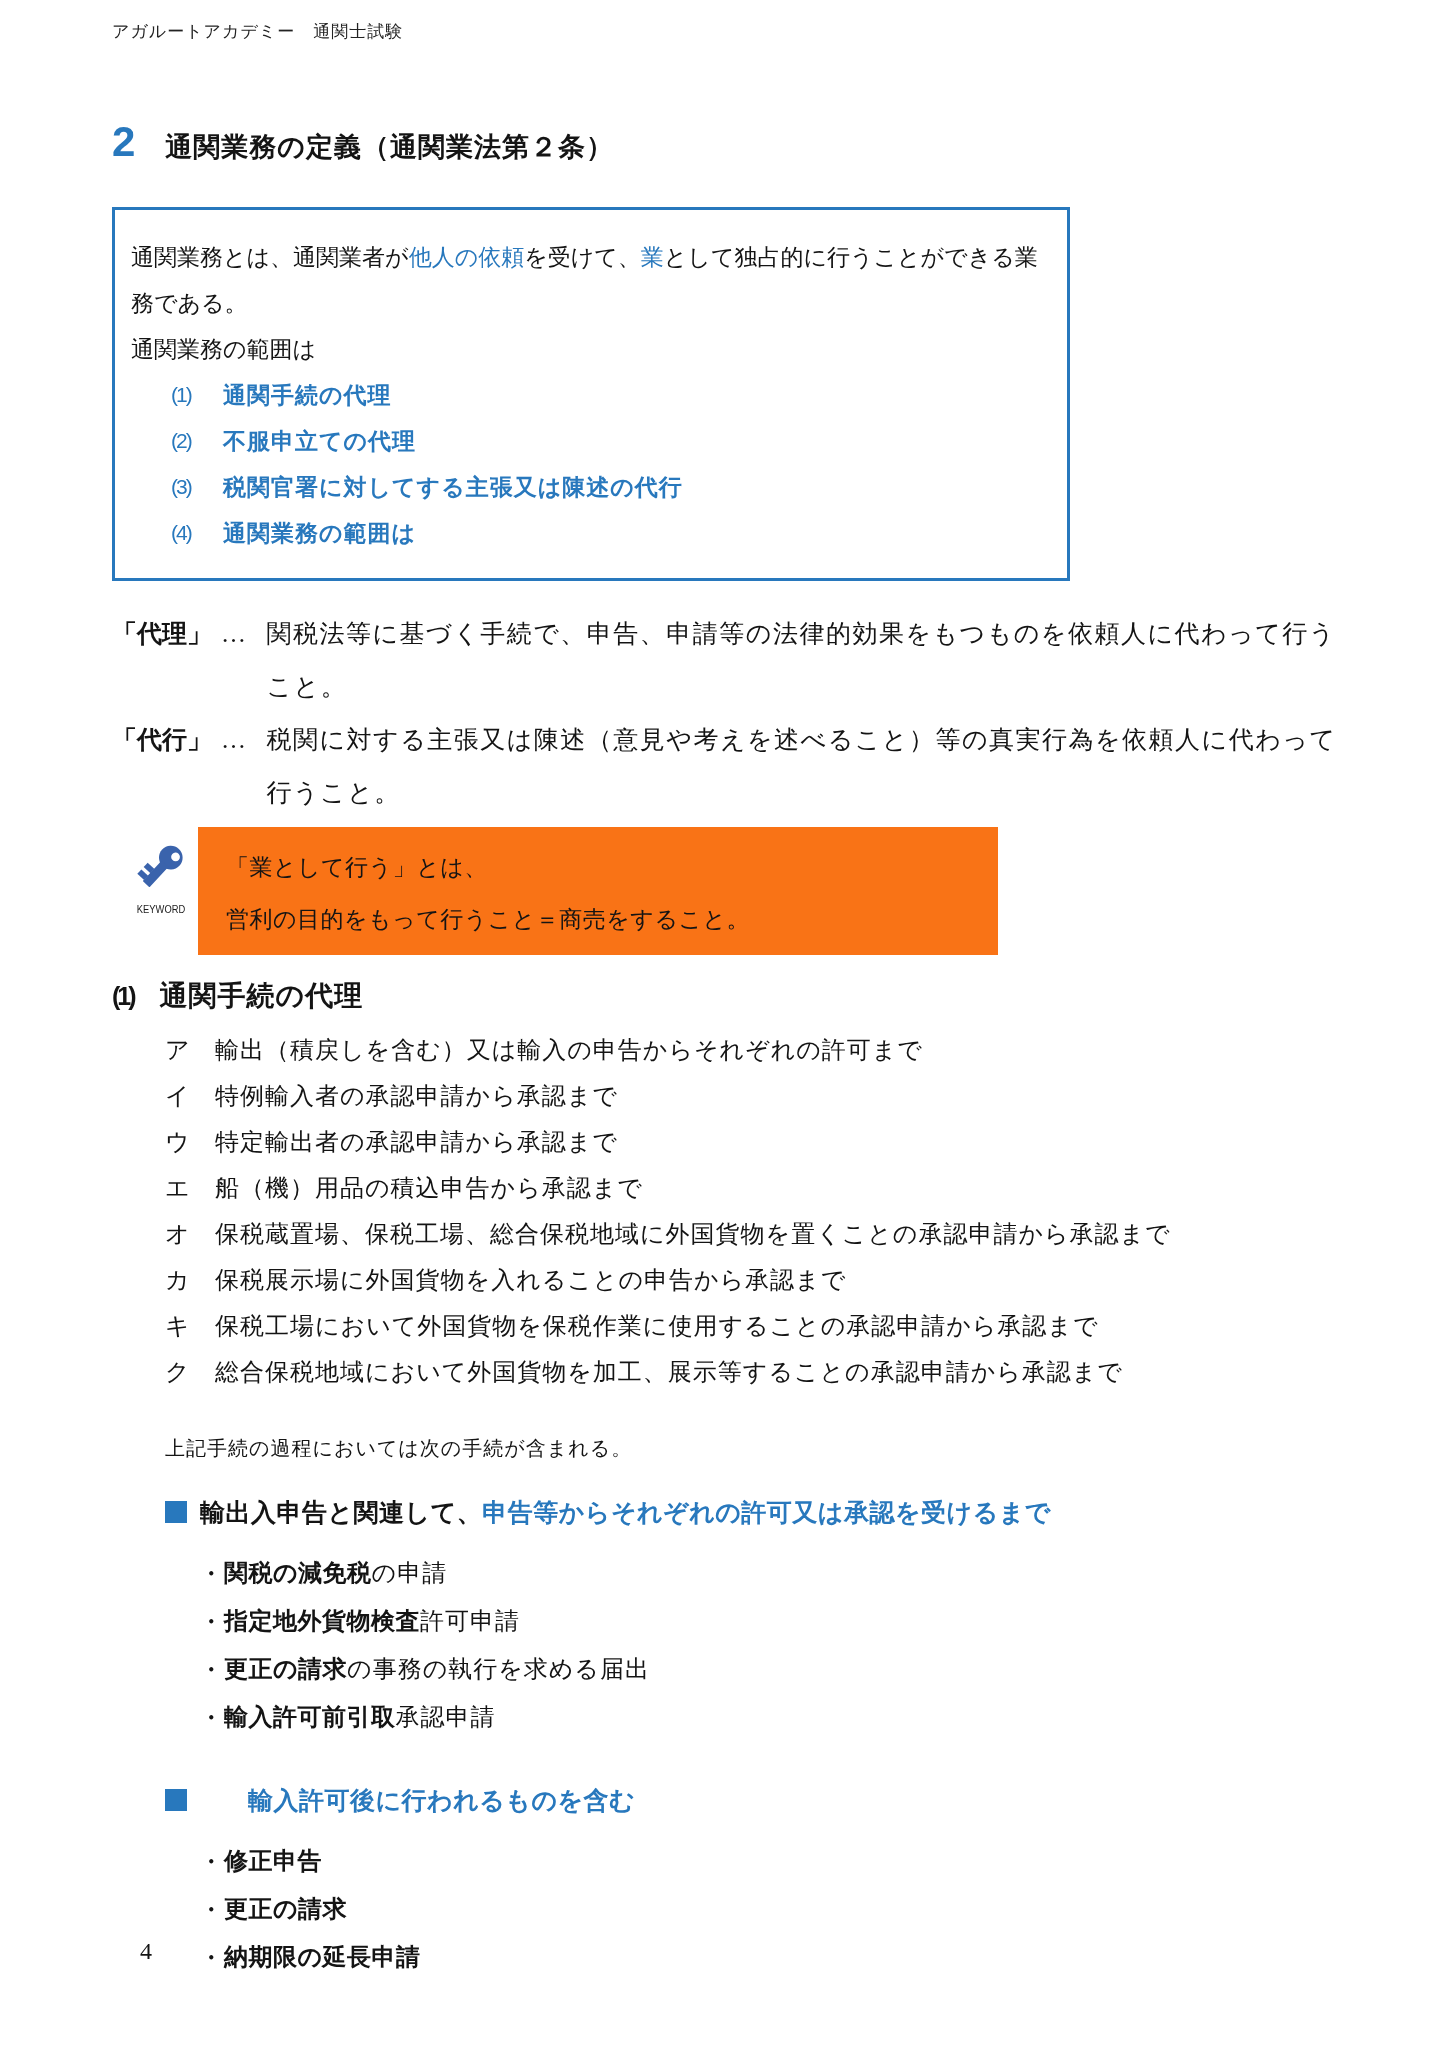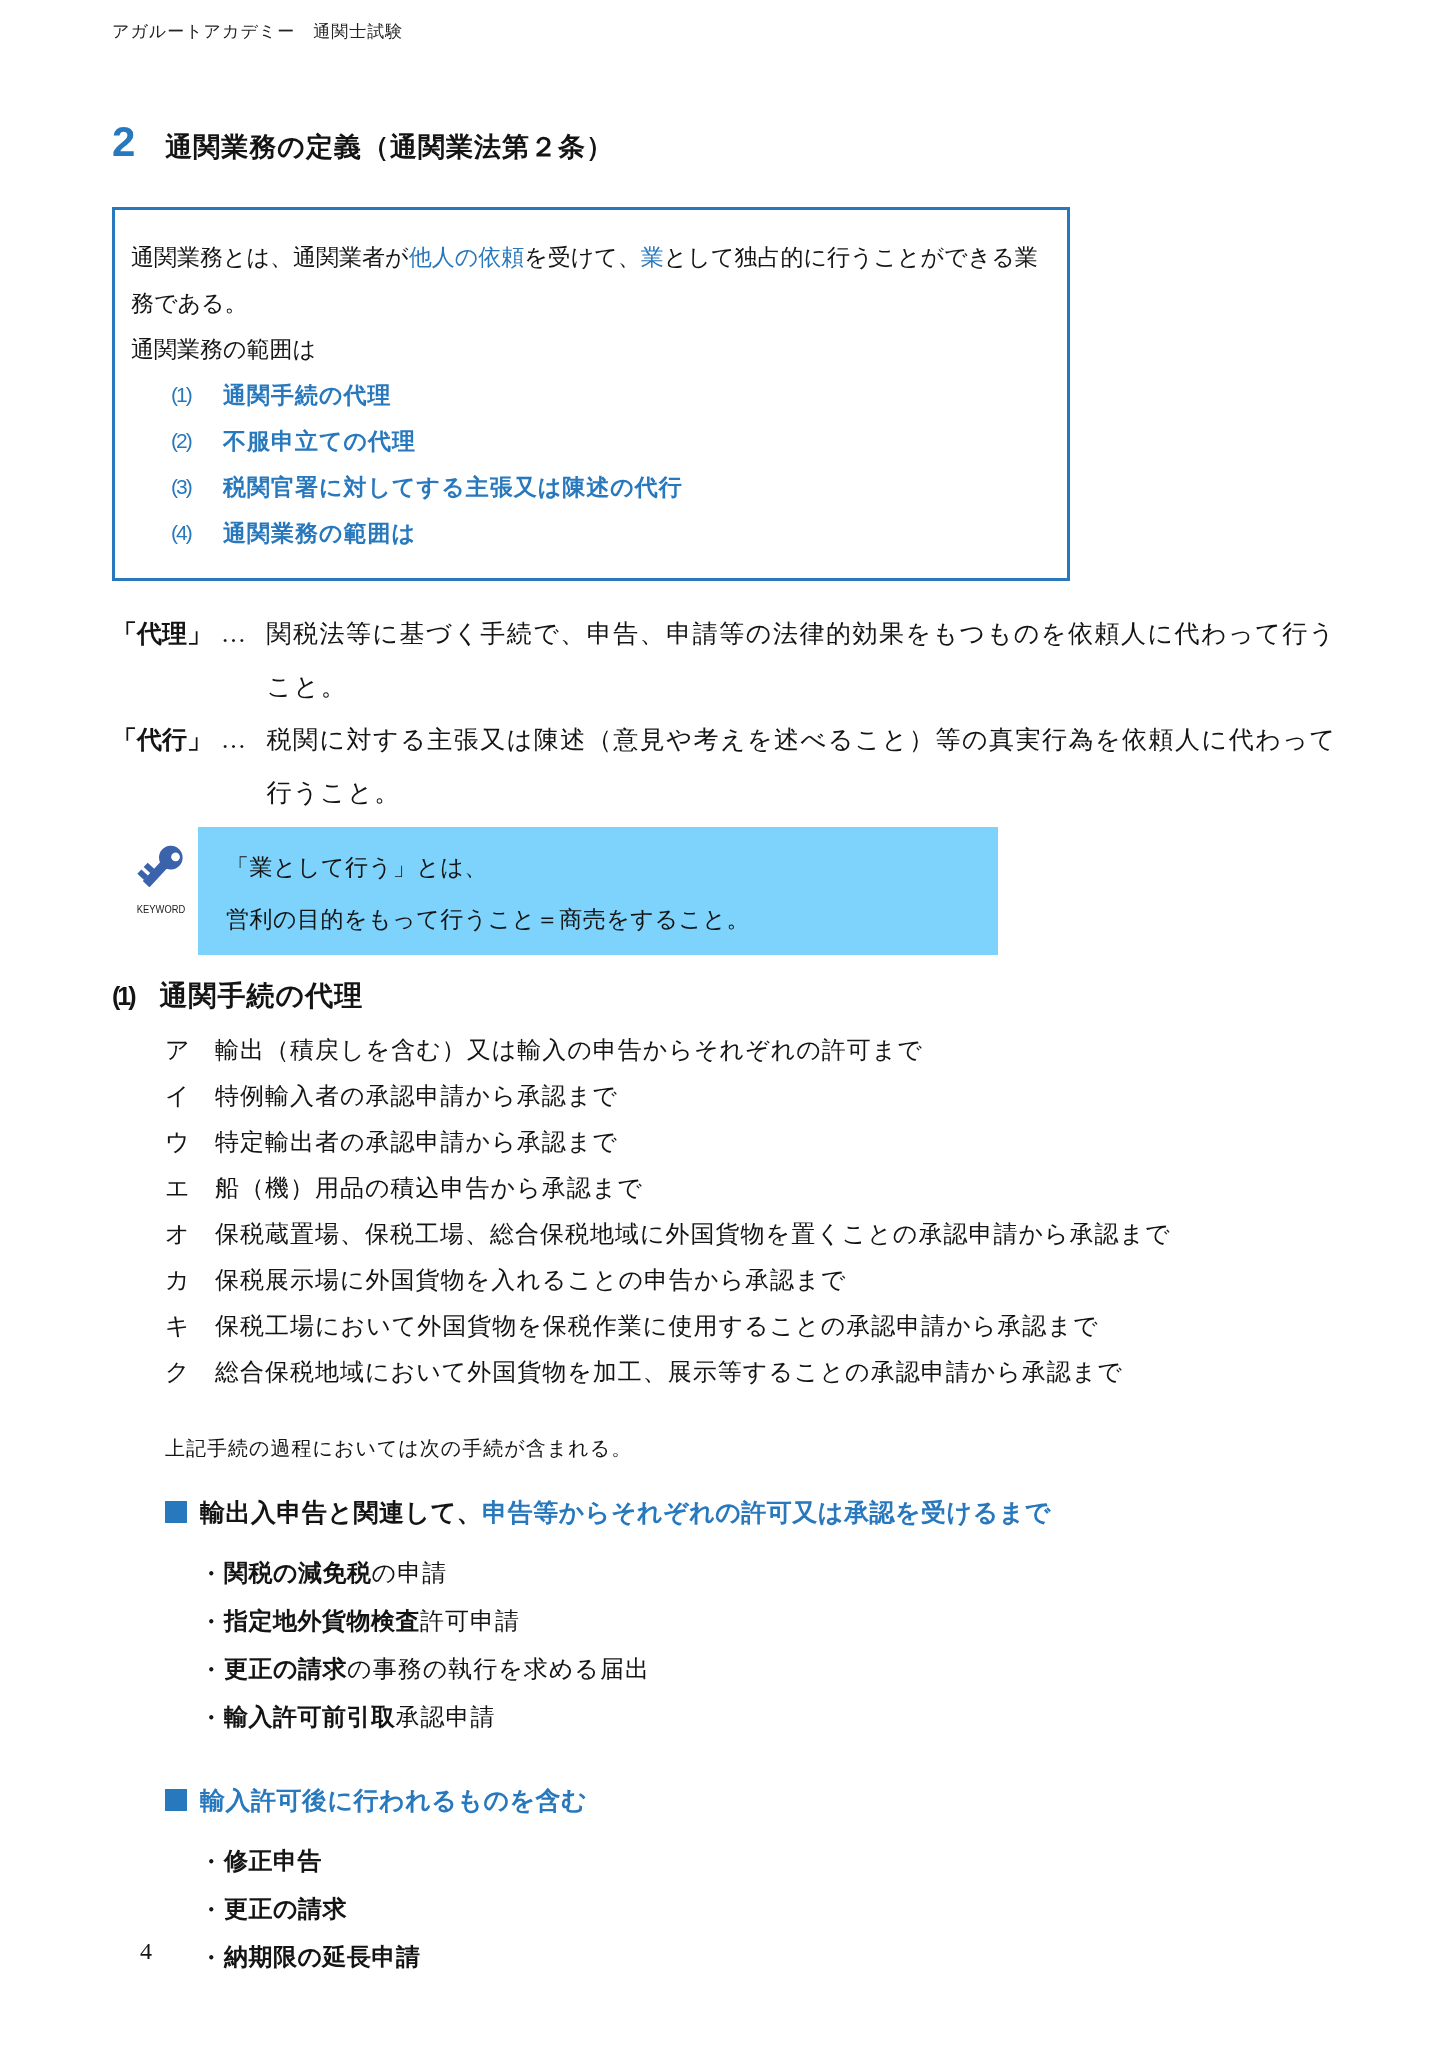--- a/index.html
+++ b/index.html
@@ -95,21 +95,21 @@
     display:block;
     margin-top:2px;
     font-size:11px;
     letter-spacing:0px;
     color:#1a1a1a;
     transform:scaleX(0.85);
   }
   .keyword-box {
     margin-left:0px;
     width:800px;
-    background:#7dd3fc;
+    background:#f97316;
     padding:14px 28px 10px 28px;
     font-size:23px;
     line-height:52px;
     letter-spacing:0.5px;
   }
 
   .subsection-heading {
     margin-top:22px;
     display:flex;
     align-items:baseline;
@@ -165,21 +165,21 @@
     line-height:47px;
     font-size:24px;
   }
   .bullet-dot { font-weight:bold; font-size:22px; margin-right:2px; }
   .bullet-bold { font-weight:bold; letter-spacing:0.5px; }
   .bullet-rest {
     font-family:"Liberation Serif","DejaVu Serif", serif;
     letter-spacing:1px;
   }
 
-  .post-heading { margin-top:36px; }
+  .post-heading { margin-top:36px;gap:48px; }
 
   .page-number {
     position:absolute;
     left:140px;
     top:1938px;
     font-family:"Liberation Serif","DejaVu Serif", serif;
     font-size:24px;
   }
 </style>
 </head>

